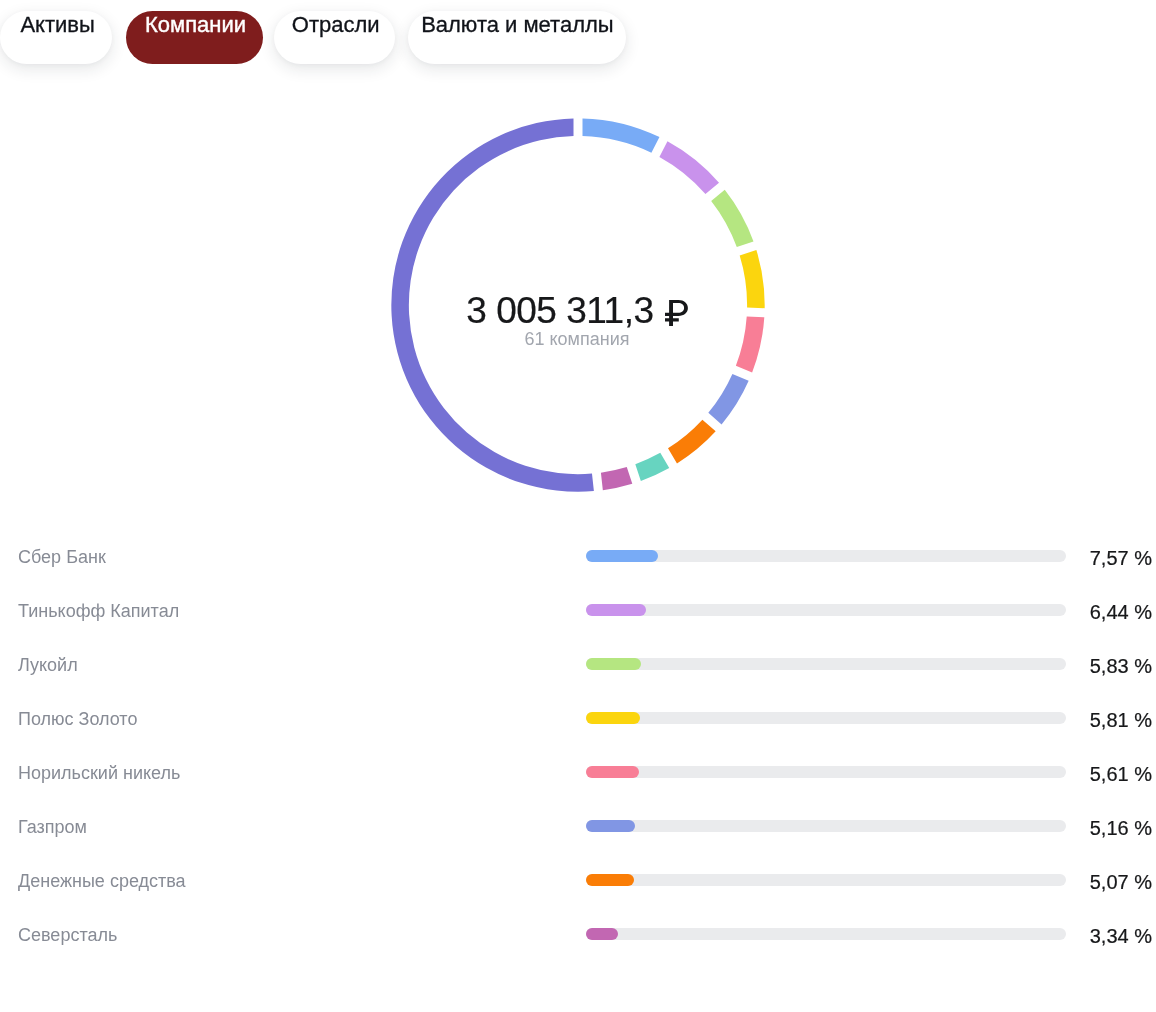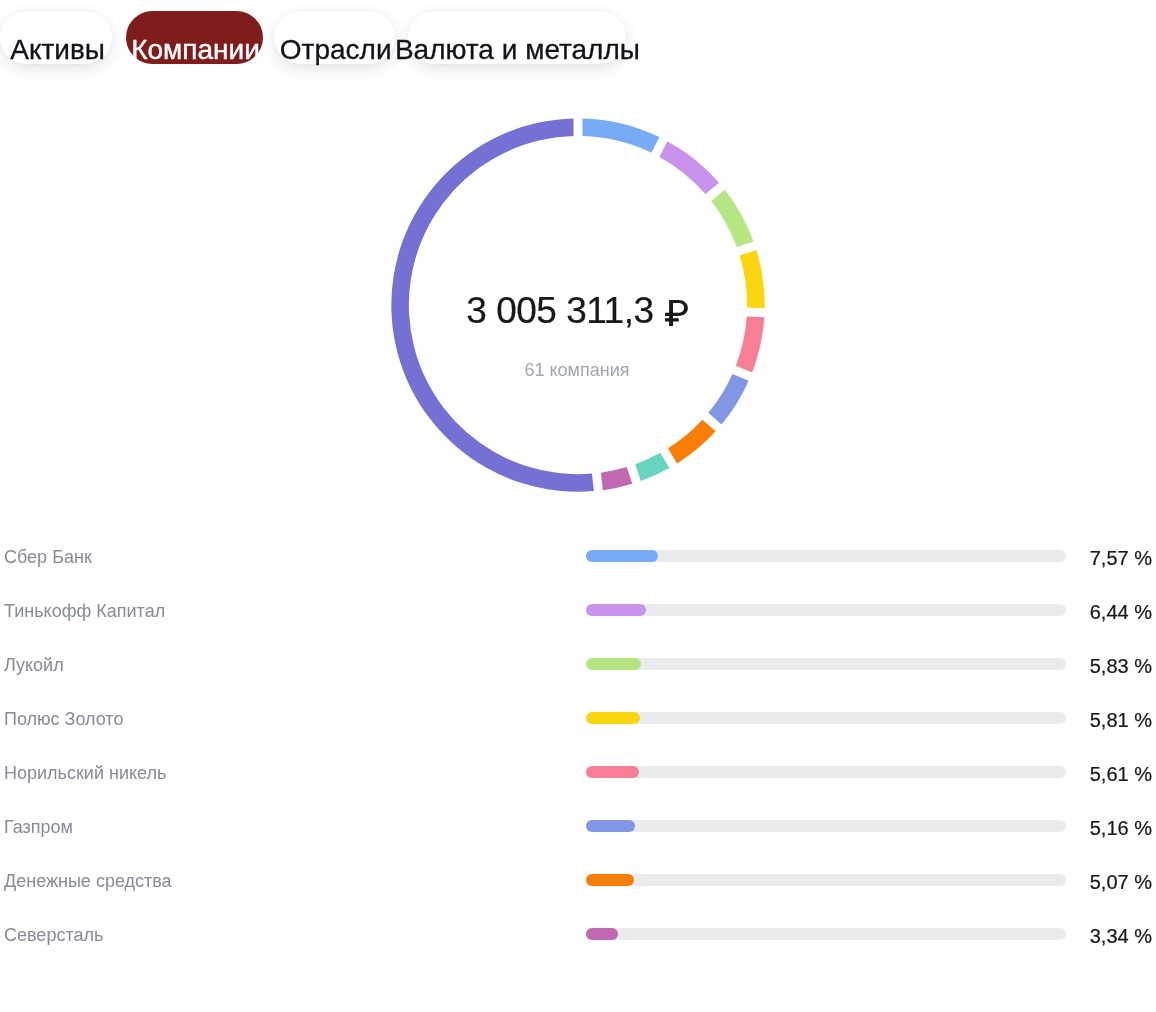--- a/index.html
+++ b/index.html
@@ -11,22 +11,22 @@
     overflow:hidden;
     position:relative;
   }
 
   
   #tab-bar{position:absolute;left:0;top:0;width:1156px;height:74px;}
   .tab{
     position:absolute;top:10.5px;height:53px;
     border-radius:26.5px;
     background:#ffffff;
-    display:flex;align-items:flex-end;justify-content:center;
-    font-size:28px;line-height:1;color:#101319;
+    display:flex;align-items:flex-start;justify-content:center;
+    font-size:22px;line-height:1;color:#101319;
     padding-top:3px;
     box-shadow:0 5px 16px rgba(24,32,48,.11), 0 1px 5px rgba(24,32,48,.035);
     white-space:nowrap;cursor:pointer;box-sizing:border-box;
   }
   .tab--assets    {left:0px;   width:112px;text-indent:3.2px;}
   .tab--companies {left:126px; width:137px;text-indent:2px;}
   .tab--sectors   {left:274px; width:121px;text-indent:2.4px;}
   .tab--currency  {left:408px; width:218px;text-indent:0.8px;}
   .tab.is-active{background:#7f1d1d;color:#ffffff;box-shadow:none;-webkit-text-stroke:0.4px #ffffff;}
   .tab:not(.is-active){-webkit-text-stroke:0.3px #101319;}
@@ -39,27 +39,27 @@
     font-size:37px;line-height:37px;letter-spacing:-0.5px;
     color:#17181A;-webkit-text-stroke:0.22px #17181A;
     white-space:nowrap;
     margin-top:20px;
   }
   #rouble-sign{
     display:inline-block;width:22.9px;height:26px;position:relative;
     vertical-align:baseline;margin-left:11.3px;
   }
   #rouble-sign svg{position:absolute;left:0;top:2.9px;display:block;}
-  #donut-sub{margin-top:32px;font-size:18px;line-height:18px;color:#A2A6AE;}
+  #donut-sub{margin-top:1px;font-size:18px;line-height:18px;color:#A2A6AE;}
 
   
   #breakdown-list{position:absolute;left:0;top:529px;width:1156px;}
   .row{height:54px;display:flex;align-items:center;}
   .row-name{
-    width:586px;box-sizing:border-box;padding-left:4px;
+    width:586px;box-sizing:border-box;padding-left:18px;
     font-size:18px;line-height:18px;color:#878B95;
     white-space:nowrap;position:relative;top:1px;
   }
   .row-track{
     width:480px;height:12px;border-radius:6px;background:#EAEBED;
     position:relative;flex:none;
   }
   .row-fill{position:absolute;left:0;top:0;height:12px;border-radius:6px;}
   .row-pct{
     flex:1;text-align:right;padding-right:4px;

